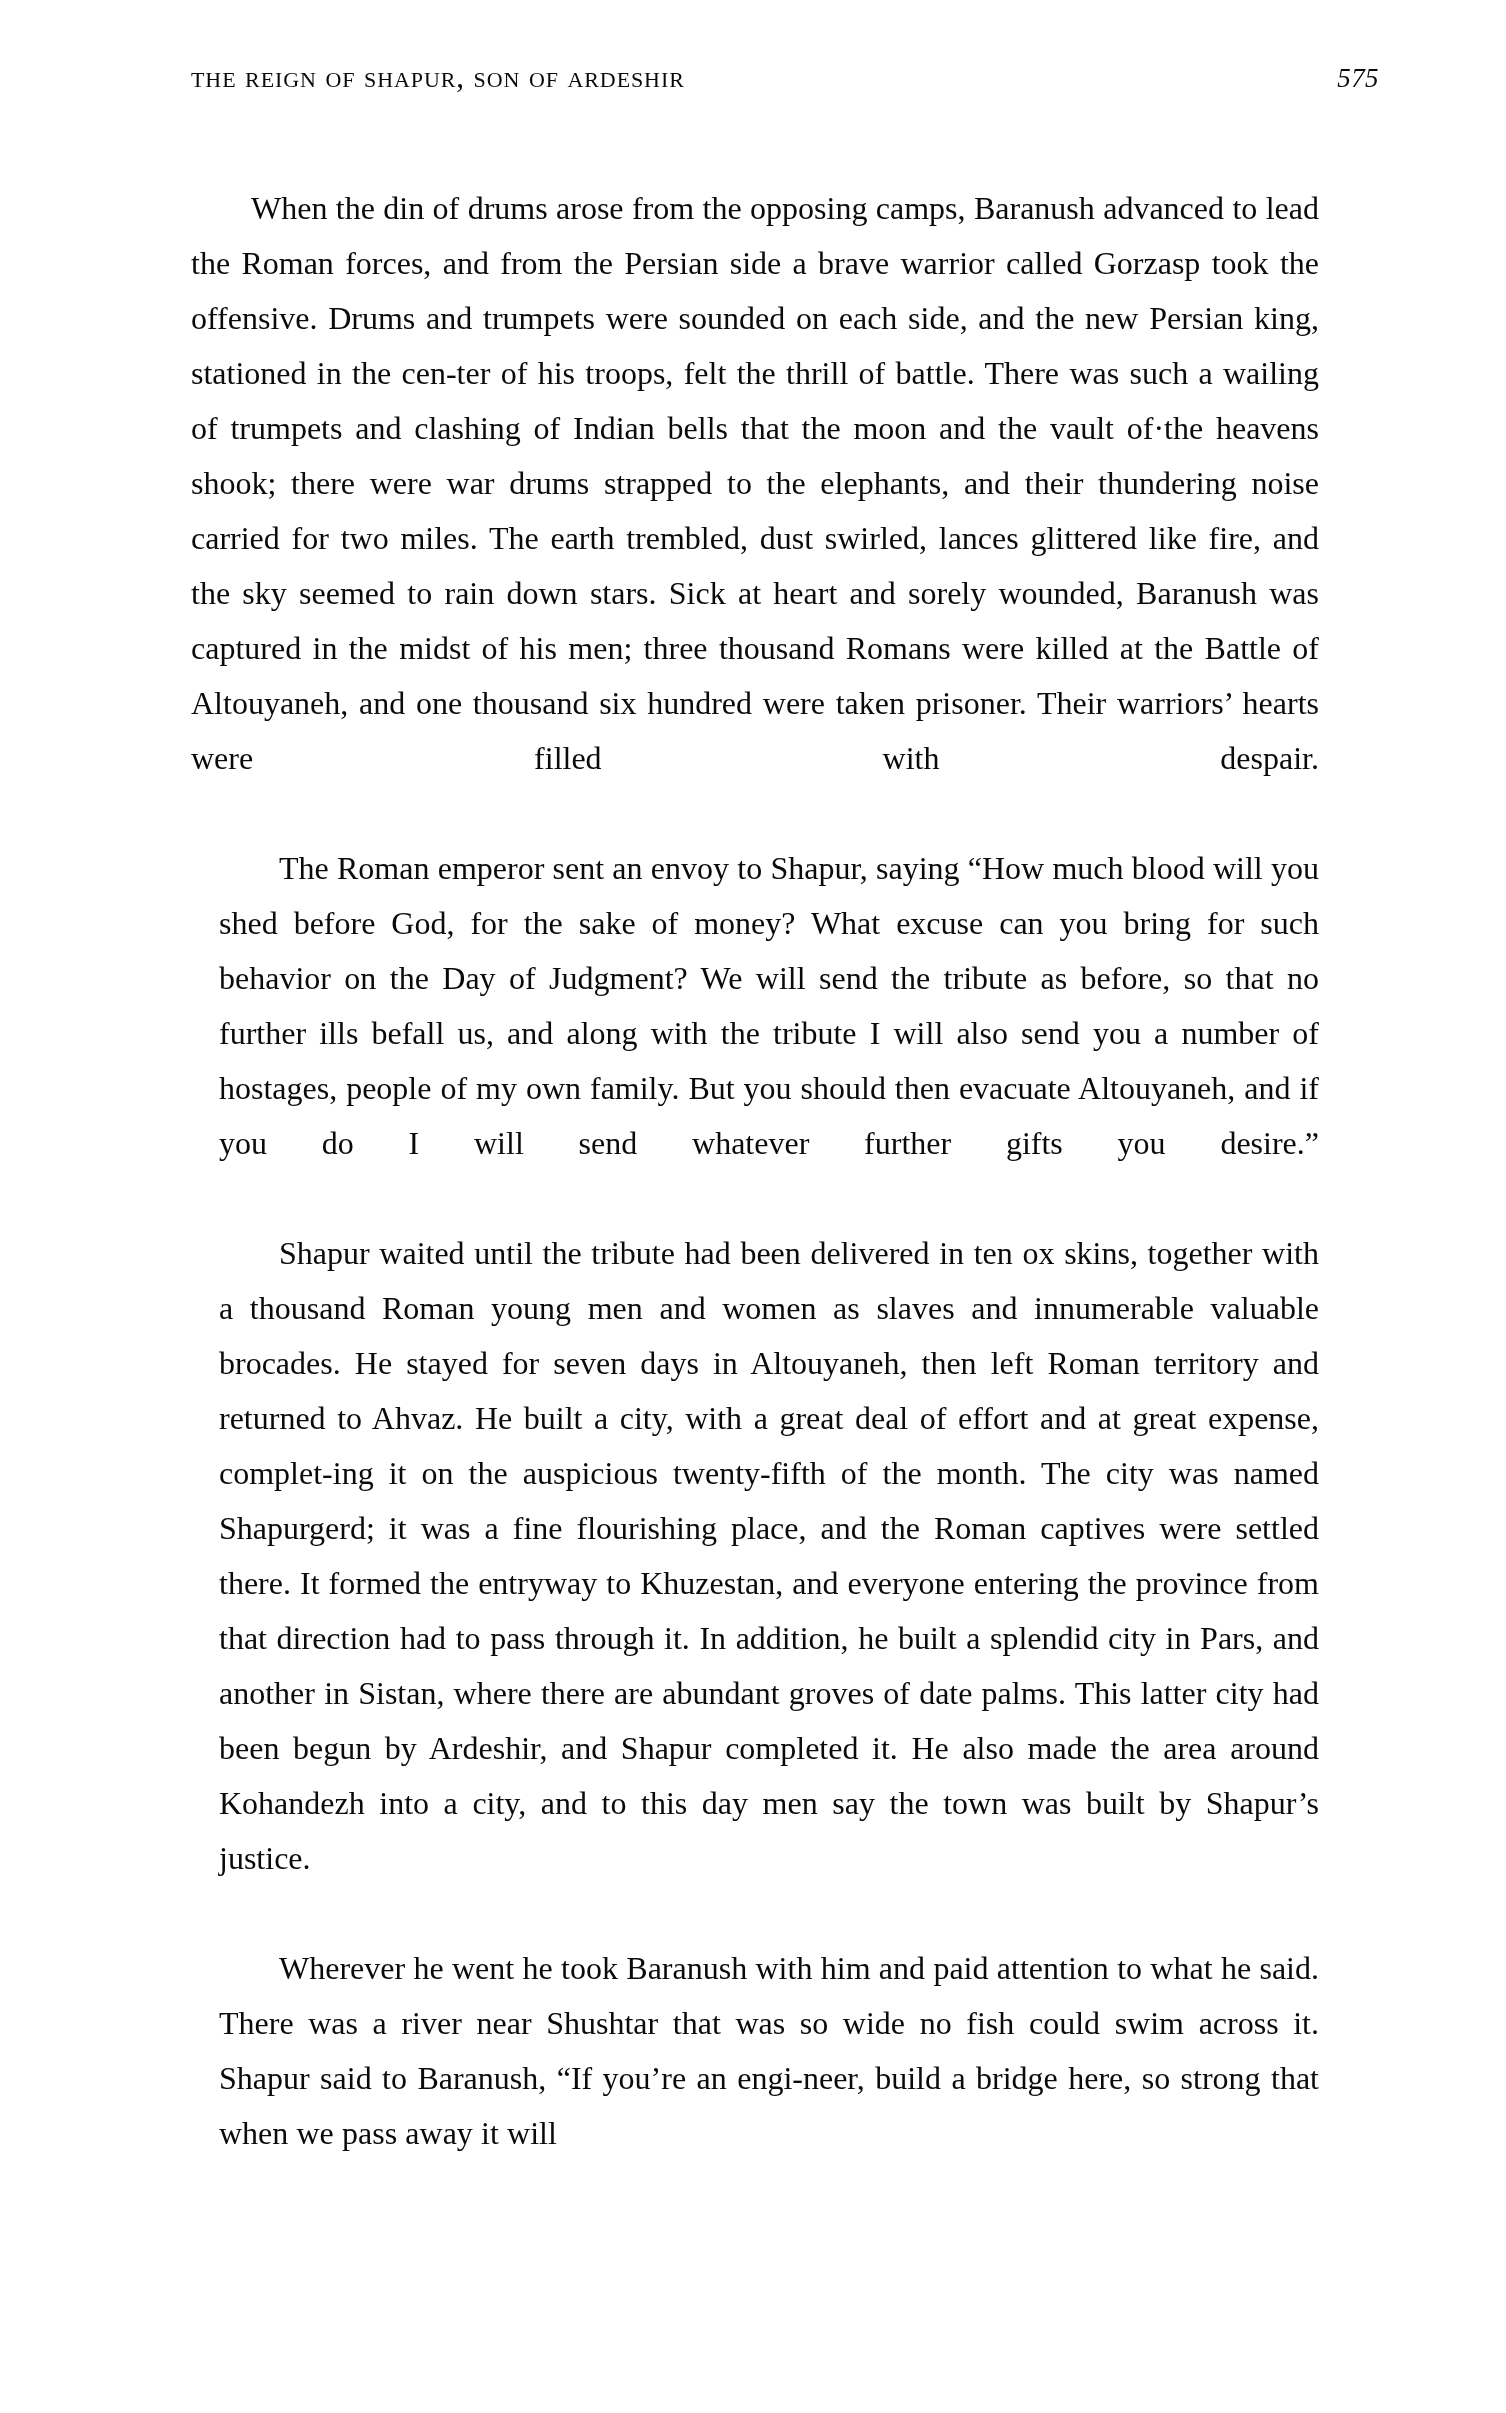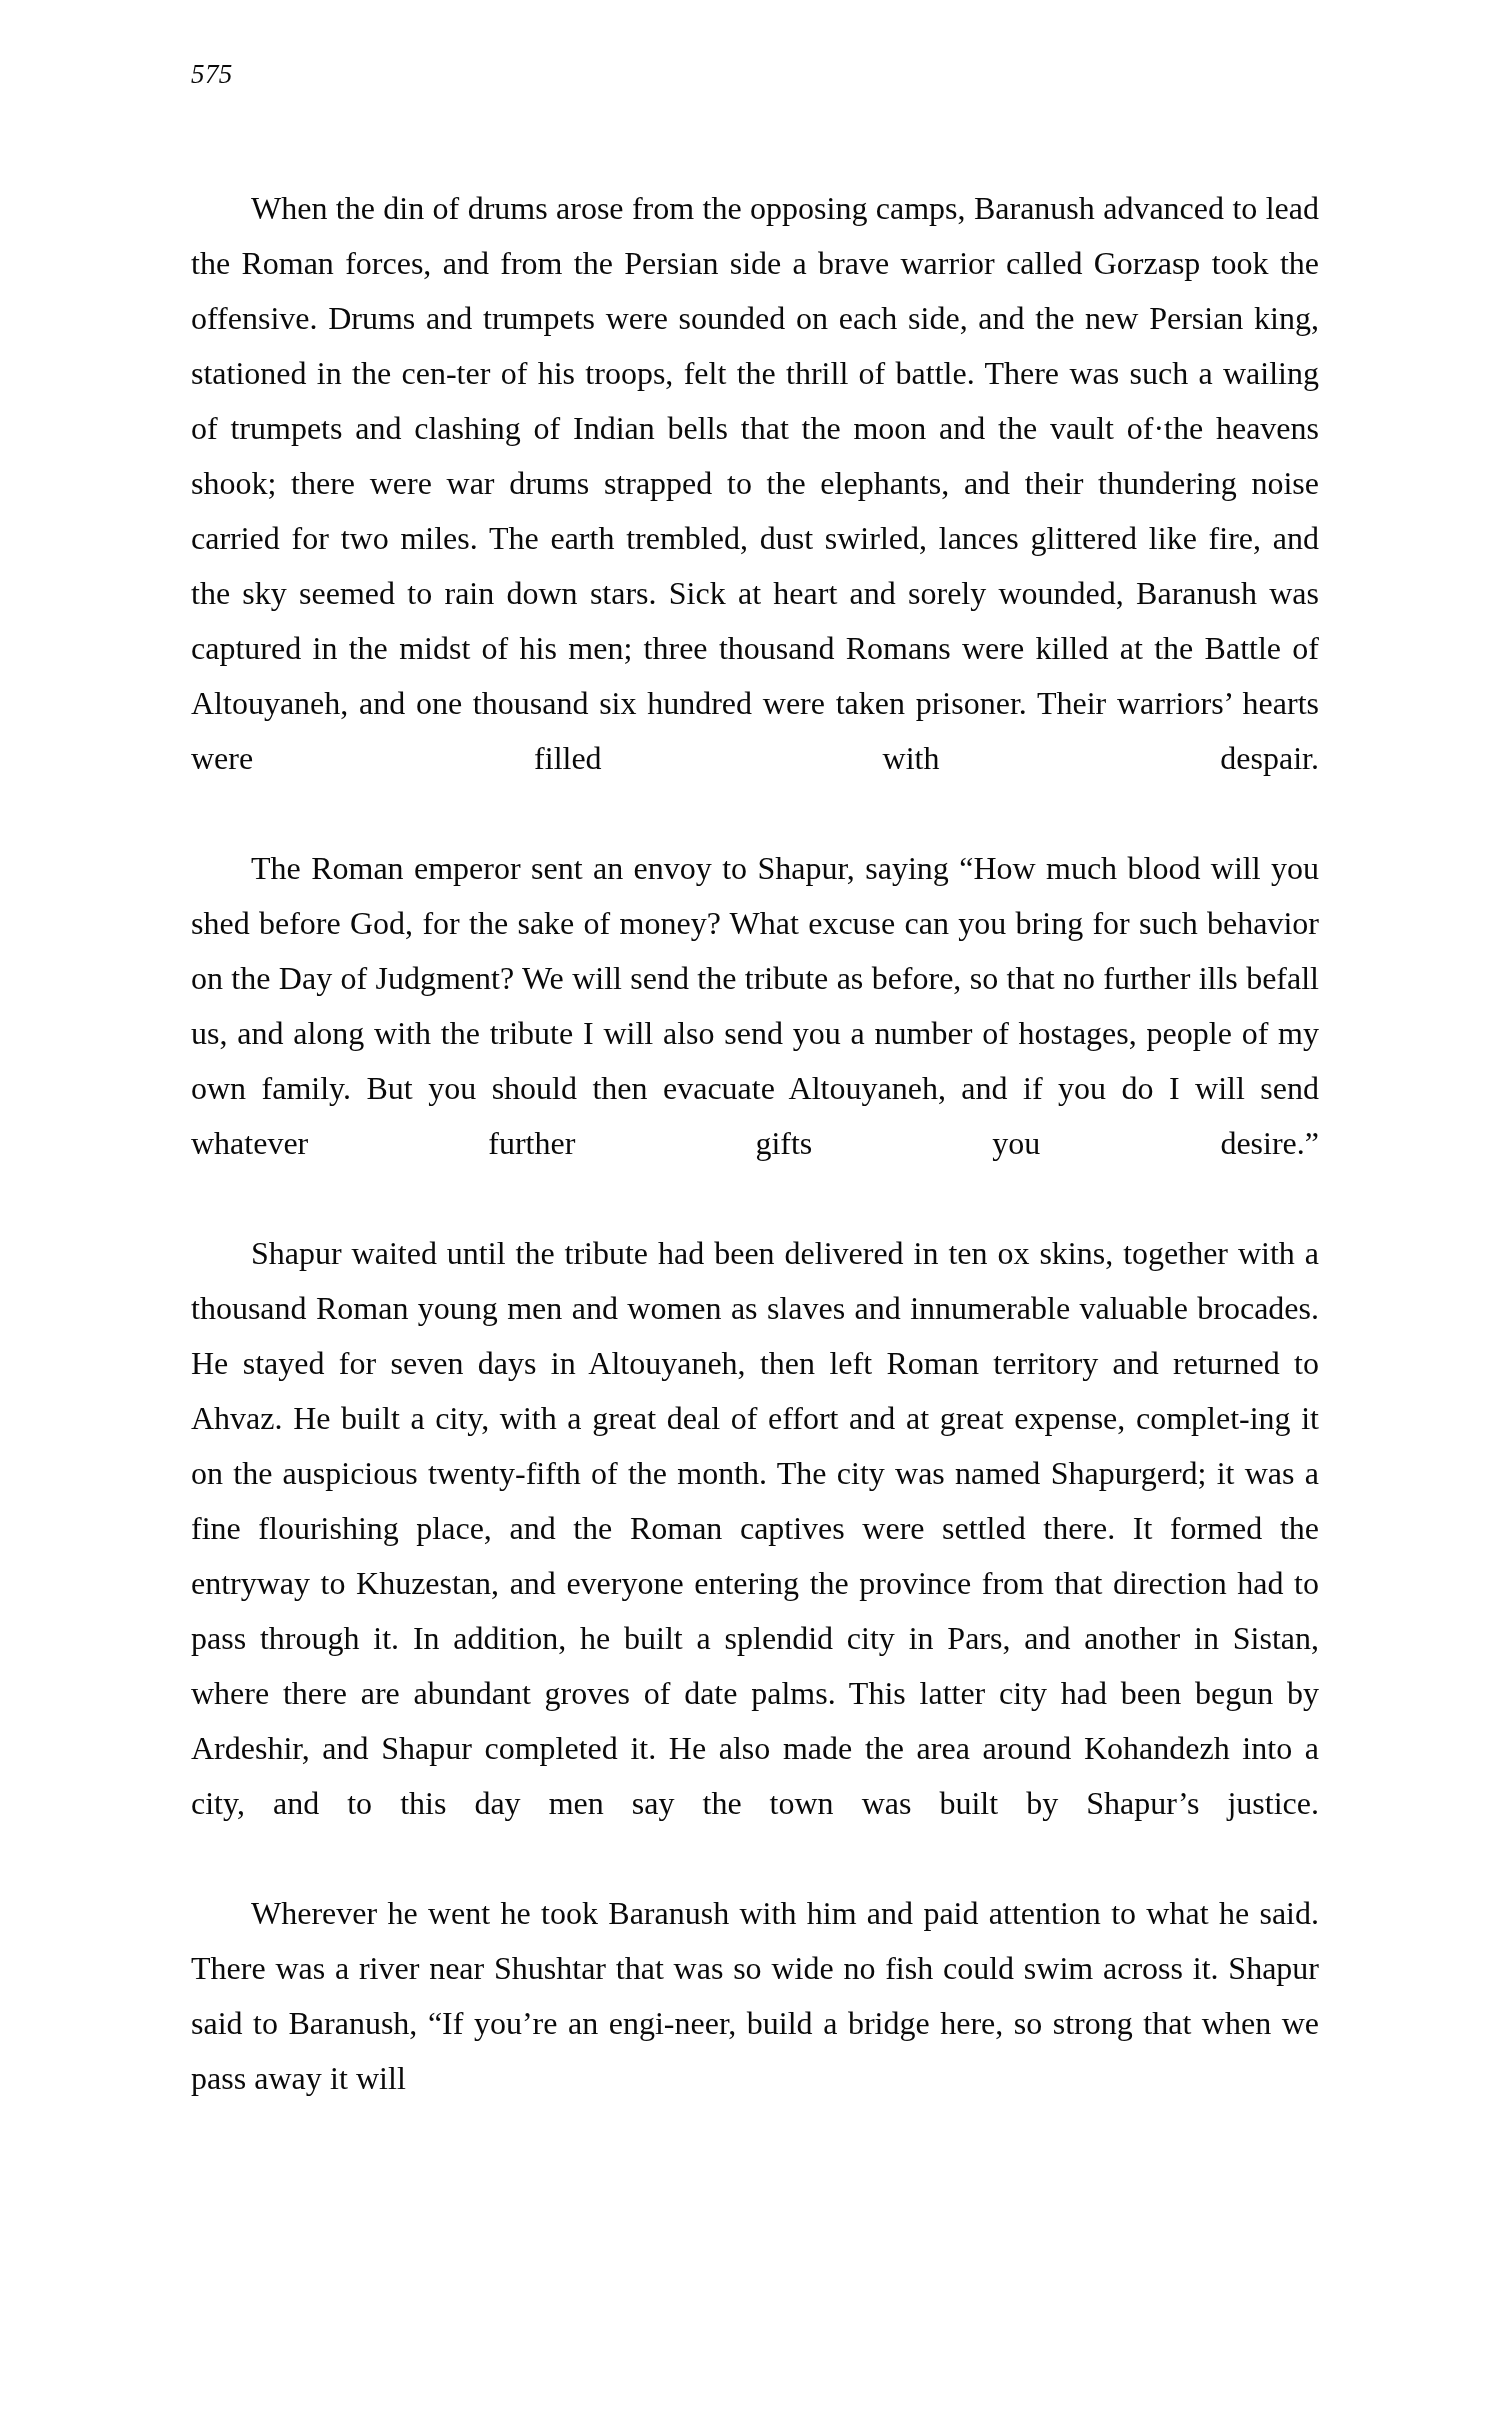--- a/index.html
+++ b/index.html
@@ -67,37 +67,39 @@
     font-size: 32px;
     line-height: 55px;
     text-indent: 60px;
     hyphens: none;
     -webkit-hyphens: none;
     word-spacing: 0.2px;
     color: #0a0a0a;
   }
   .para + .para {
     margin-top: 0;
+    margin-left: 28px;
   }
   
   .para::after {
     content: "";
     display: inline-block;
     width: 100%;
   }
   .para.no-stretch::after {
     display: none;
   }
 </style>
 </head>
 <body>
 
 <div class="page">
 
   <div class="running-head">
+    <div class="running-head-title">The Reign of Shapur, Son of Ardeshir</div>
     <div class="page-number">575</div>
   </div>
 
   <div class="textblock">
     <p class="para">When the din of drums arose from the opposing camps, Baranush advanced to lead the Roman forces, and from the Persian side a brave warrior called Gorzasp took the offensive. Drums and trumpets were sounded on each side, and the new Persian king, stationed in the cen-ter of his troops, felt the thrill of battle. There was such a wailing of trumpets and clashing of Indian bells that the moon and the vault of·the heavens shook; there were war drums strapped to the elephants, and their thundering noise carried for two miles. The earth trembled, dust swirled, lances glittered like fire, and the sky seemed to rain down stars. Sick at heart and sorely wounded, Baranush was captured in the midst of his men; three thousand Romans were killed at the Battle of Altouyaneh, and one thousand six hundred were taken prisoner. Their warriors’ hearts were filled with despair.</p>
     <p class="para">The Roman emperor sent an envoy to Shapur, saying “How much blood will you shed before God, for the sake of money? What excuse can you bring for such behavior on the Day of Judgment? We will send the tribute as before, so that no further ills befall us, and along with the tribute I will also send you a number of hostages, people of my own family. But you should then evacuate Altouyaneh, and if you do I will send whatever further gifts you desire.”</p>
     <p class="para">Shapur waited until the tribute had been delivered in ten ox skins, together with a thousand Roman young men and women as slaves and innumerable valuable brocades. He stayed for seven days in Altouyaneh, then left Roman territory and returned to Ahvaz. He built a city, with a great deal of effort and at great expense, complet-ing it on the auspicious twenty-fifth of the month. The city was named Shapurgerd; it was a fine flourishing place, and the Roman captives were settled there. It formed the entryway to Khuzestan, and everyone entering the province from that direction had to pass through it. In addition, he built a splendid city in Pars, and another in Sistan, where there are abundant groves of date palms. This latter city had been begun by Ardeshir, and Shapur completed it. He also made the area around Kohandezh into a city, and to this day men say the town was built by Shapur’s justice.</p>
     <p class="para no-stretch">Wherever he went he took Baranush with him and paid attention to what he said. There was a river near Shushtar that was so wide no fish could swim across it. Shapur said to Baranush, “If you’re an engi-neer, build a bridge here, so strong that when we pass away it will</p>
   </div>
 

